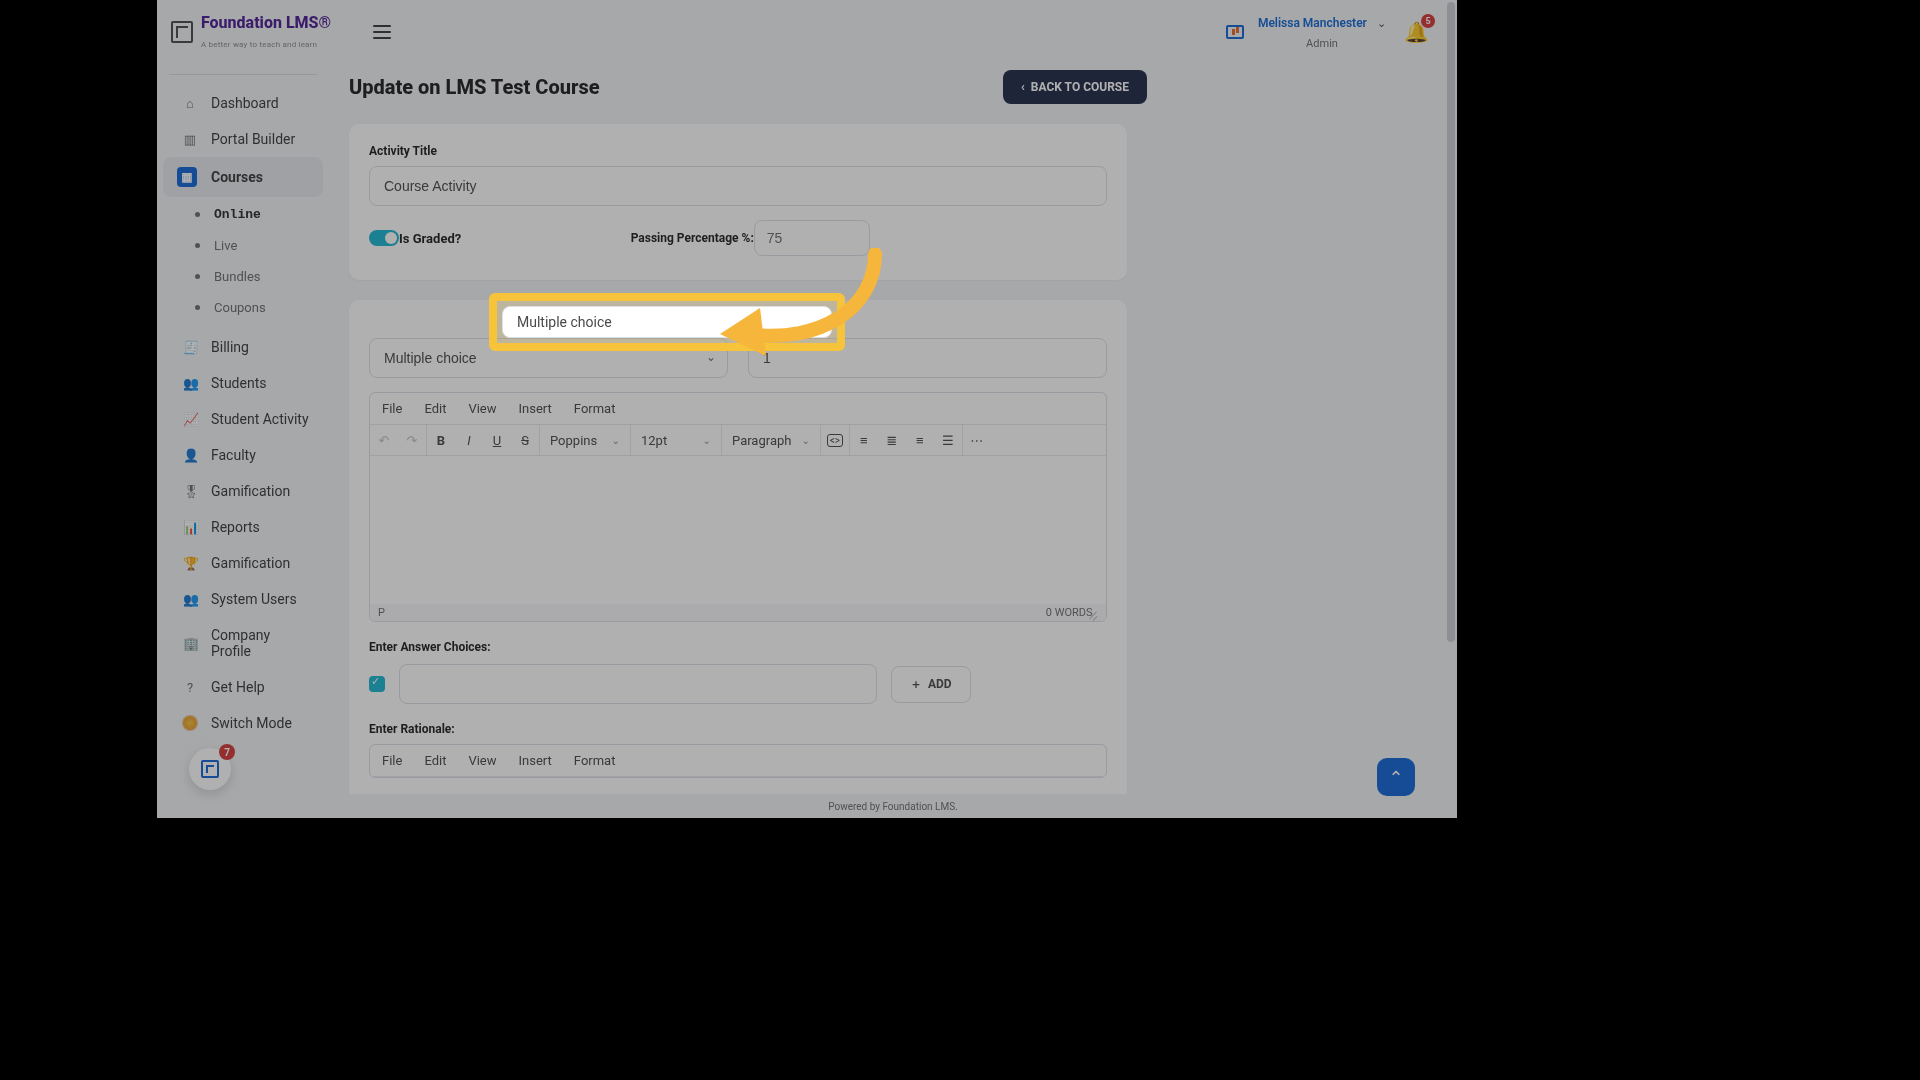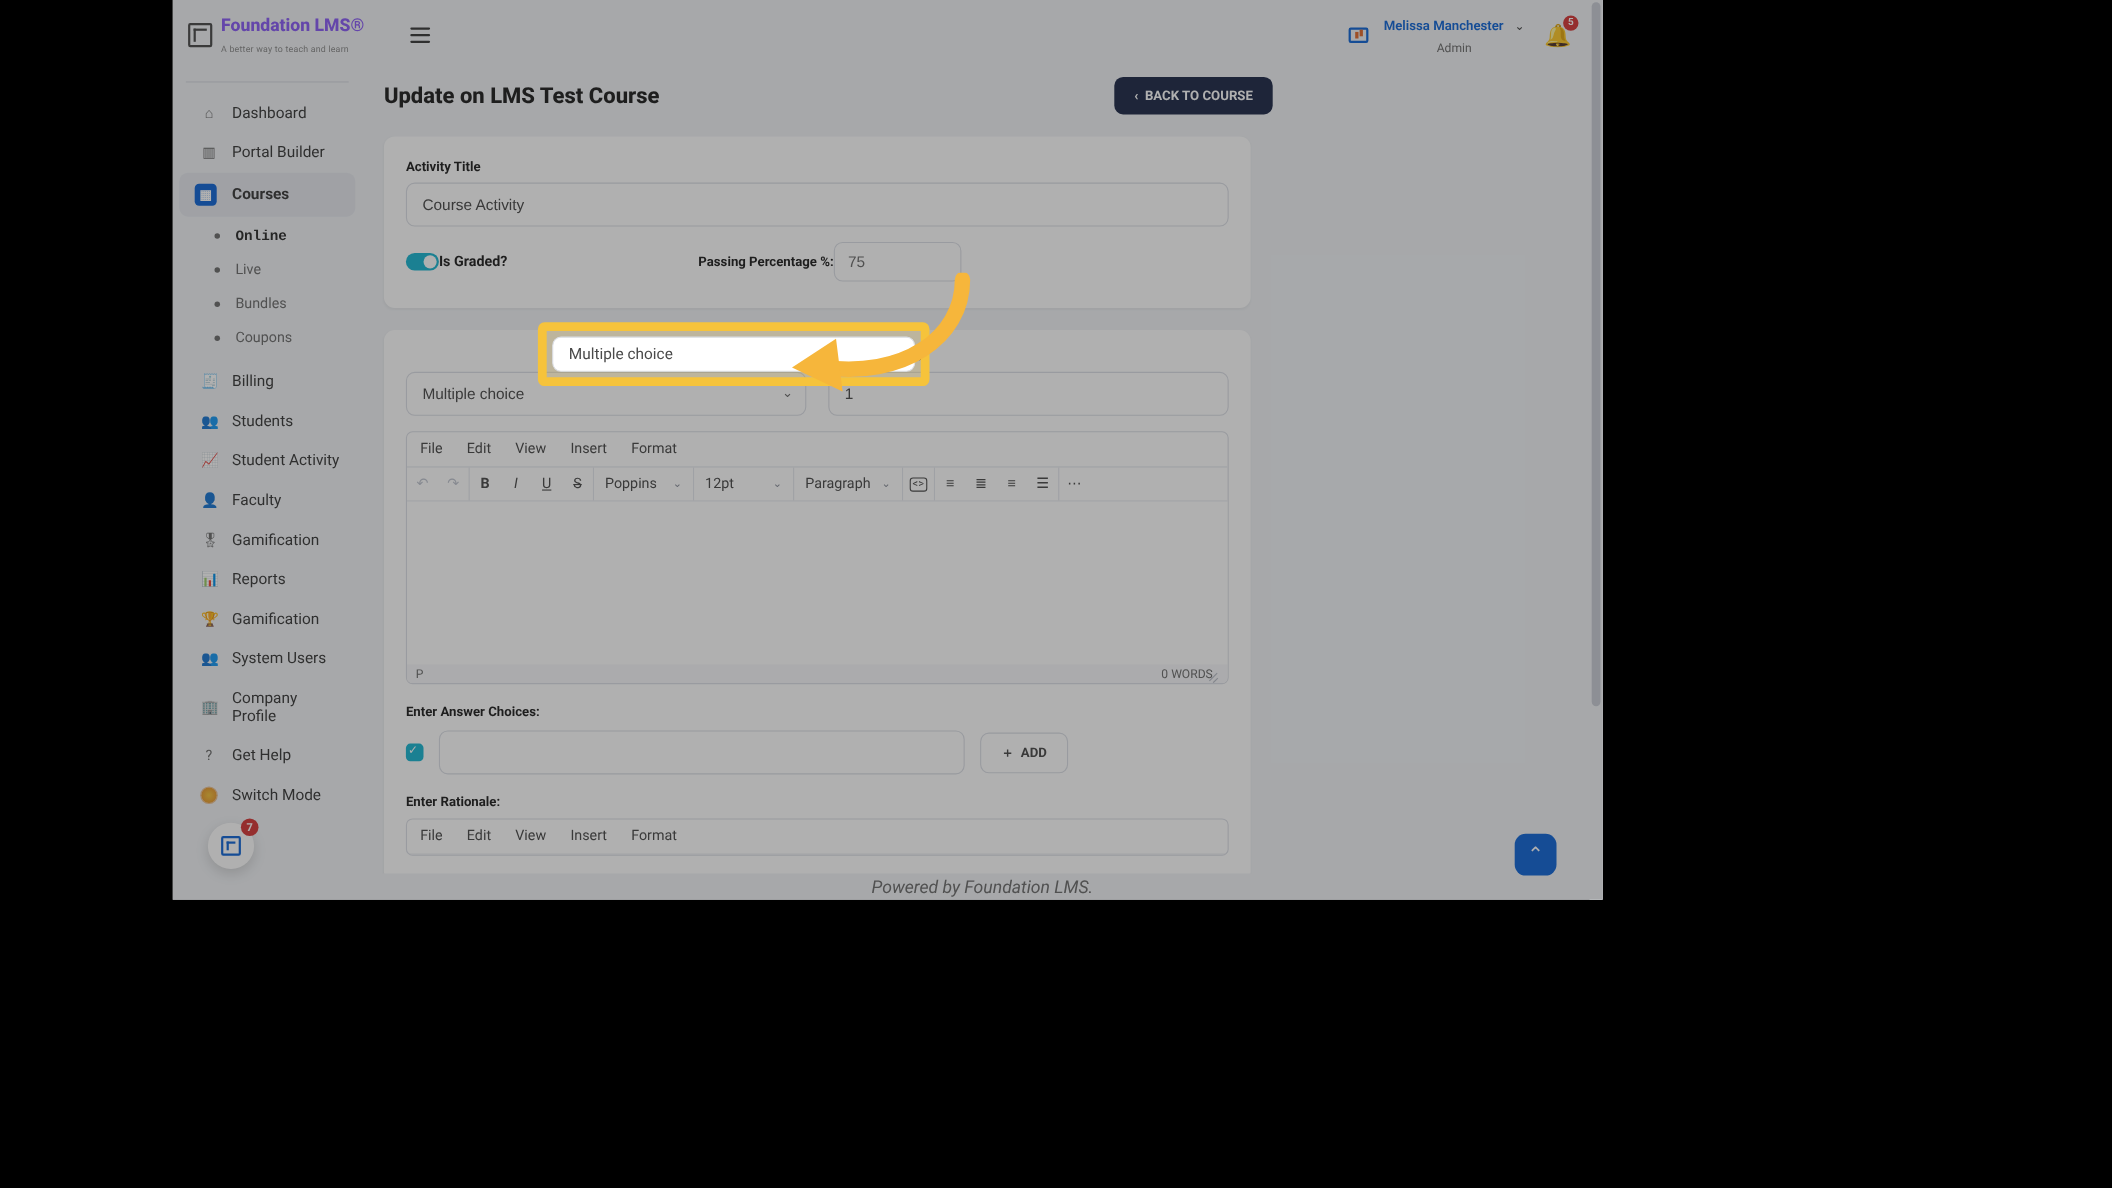--- a/index.html
+++ b/index.html
@@ -5,21 +5,21 @@
   * { box-sizing: border-box; margin: 0; padding: 0; }
   html, body { width: 1920px; height: 1080px; font-family: -apple-system, BlinkMacSystemFont, "Segoe UI", Roboto, Arial, sans-serif; background:#000; }
   .stage { width:1920px; height:1080px; position:relative; background:#000; }
   .app-shell { position:absolute; left:157px; top:0; width:1300px; height:818px; background:#f1f3f6; overflow:hidden; }
   .dimmer { position:absolute; inset:0; background:rgba(30,30,30,0.35); pointer-events:none; }
   
   .header { height:64px; display:flex; align-items:center; padding:0 28px 0 14px; }
   .logo { display:flex; align-items:center; gap:8px; }
   .logo-mark { width:22px; height:22px; border:2px solid #4a4a4a; border-radius:2px; position:relative; }
   .logo-mark::before { content:""; position:absolute; left:3px; top:3px; right:3px; bottom:3px; border:2px solid #4a4a4a; border-right:none; border-bottom:none; }
-  .logo-text .t1 { font-weight:800; font-size:16px; color:#8b5cf6; line-height:1;text-align:right; }
+  .logo-text .t1 { font-weight:800; font-size:16px; color:#4c1d95; line-height:1;text-align:right; }
   .logo-text .t2 { font-size:8px; color:#8b8b8b; letter-spacing:.2px; }
   .hamburger { margin-left:42px; width:18px; height:14px; display:flex; flex-direction:column; justify-content:space-between; cursor:pointer; }
   .hamburger span { height:2px; background:#3a3a3a; border-radius:2px; }
   .header-spacer { flex:1; }
   .header-right { display:flex; align-items:center; gap:14px; }
   .pres-icon { width:18px; height:14px; border:2px solid #1166d6; border-radius:2px; position:relative; }
   .pres-icon::after { content:""; position:absolute; left:4px; top:2px; width:3px; height:6px; background:#e46b2c; box-shadow:4px -2px 0 0 #e46b2c; }
   .user-block { text-align:center; line-height:1.25; }
   .user-name { font-size:12px; color:#1166d6; font-weight:600; }
   .user-role { font-size:11px; color:#6d6d6d; }
@@ -33,21 +33,21 @@
   .nav-item { display:flex; align-items:center; gap:14px; padding:10px 10px 10px 20px; font-size:14px; color:#3a3a3a; cursor:pointer; border-radius:8px; margin:0 6px; }
   .nav-item .nav-ico { width:14px; text-align:center; color:#6d6d6d; font-size:13px; }
   .nav-item.active { background:#e6e9ef; font-weight:700; }
   .nav-item.active .nav-ico-box { width:20px; height:20px; border-radius:4px; background:#1166d6; color:#fff; display:flex; align-items:center; justify-content:center; font-size:12px; margin-left:-6px; }
   .sub-items { padding:2px 0 6px; }
   .sub-item { display:flex; align-items:center; gap:14px; padding:8px 10px 8px 38px; font-size:13px; color:#6d6d6d; cursor:pointer; }
   .sub-item.active { color:#2b2b2b; font-weight:700;font-family:Liberation Mono, monospace; }
   .dot { width:5px; height:5px; border-radius:50%; background:#6d6d6d; }
   .switch-ico { display:inline-block; width:14px; height:14px; border-radius:50%; background:radial-gradient(#f4c23b,#e48b2c); box-shadow:0 0 0 1px #e48b2c80; }
   
-  .main { position:absolute; left:172px; top:64px; right:0; bottom:24px; overflow-y:hidden; padding:6px 0 0 8px; }
+  .main { position:absolute; left:172px; top:64px; right:0; bottom:24px; overflow-y:hidden; padding:6px 10px 0 8px; }
   .page-header { display:flex; align-items:center; justify-content:space-between; padding:0 300px 0 12px; }
   .page-title { font-size:20px; font-weight:800; color:#1f1f1f; }
   .back-btn { background:#1f2a49; color:#fff; padding:10px 18px; border-radius:8px; font-size:12px; font-weight:700; display:flex; align-items:center; gap:6px; cursor:pointer; }
   .card { background:#fff; border-radius:10px; margin:20px 320px 0 12px; padding:20px 20px 24px; box-shadow:0 1px 2px rgba(0,0,0,.04); position:relative; }
   .lbl { font-size:12px; font-weight:700; color:#1f1f1f; margin-bottom:8px; }
   .input, .select { width:100%; padding:11px 14px; border:1px solid #dcdfe6; border-radius:8px; font-size:14px; color:#4a4a4a; background:#fff; }
   .row-flex { display:flex; align-items:center; margin-top:14px; }
   .toggle { width:30px; height:16px; border-radius:20px; background:#1bb6d1; position:relative; cursor:pointer; }
   .toggle::after { content:""; position:absolute; right:2px; top:2px; width:12px; height:12px; background:#fff; border-radius:50%; }
   .toggle.off { background:#c9cdd6; }
@@ -76,21 +76,21 @@
   .res-handle { width:8px; height:8px; position:relative; }
   .res-handle::before, .res-handle::after { content:""; position:absolute; right:0; bottom:0; width:6px; height:1px; background:#b8bcc6; transform:rotate(-45deg); }
   .res-handle::after { width:10px; bottom:3px; }
   .req-row { display:flex; align-items:center; gap:14px; margin-top:12px; }
   .ans-row { display:flex; align-items:center; gap:14px; margin-top:10px; }
   .ck { width:16px; height:16px; border-radius:4px; background:#1bb6d1; position:relative; }
   .ck::after { content:"✓"; color:#fff; font-size:11px; position:absolute; left:2px; top:-1px; }
   .ans-input { flex:0 0 478px; }
   .add-btn { border:1px solid #dcdfe6; border-radius:8px; padding:9px 18px; font-size:12px; font-weight:700; color:#4a4a4a; cursor:pointer; display:flex; align-items:center; gap:6px; background:#fff; }
   
-  .footer { position:absolute; left:172px; right:0; bottom:0; height:24px; display:flex; align-items:center; justify-content:center; font-size:16px; color:#6d6d6d;font-style:italic; }
+  .footer { position:absolute; left:172px; right:0; bottom:0; height:24px; display:flex; align-items:center; justify-content:center; font-size:10px; color:#6d6d6d; }
   
   .intercom { position:absolute; left:32px; bottom:28px; width:42px; height:42px; border-radius:50%; background:#fff; box-shadow:0 4px 12px rgba(0,0,0,.15); display:flex; align-items:center; justify-content:center; cursor:pointer; }
   .intercom .logo-mark { width:18px; height:18px; border-color:#1166d6; }
   .intercom .logo-mark::before { border-color:#1166d6; }
   .intercom-badge { position:absolute; top:-4px; right:-4px; background:#d63838; color:#fff; font-size:10px; width:16px; height:16px; border-radius:50%; display:flex; align-items:center; justify-content:center; font-weight:700; }
   
   .scroll-top { position:absolute; right:42px; bottom:22px; width:38px; height:38px; border-radius:10px; background:#1166d6; color:#fff; display:flex; align-items:center; justify-content:center; font-size:18px; cursor:pointer; }
   
   .highlight-box { position:absolute; border:8px solid #f6c33b; border-radius:6px; background:rgba(252,207,73,.18); pointer-events:none; }
   .highlight-inner { position:absolute; inset:5px; background:#fff; border:1px solid #dcdfe6; border-radius:8px; display:flex; align-items:center; padding:0 14px; color:#4a4a4a; font-size:14px; }

